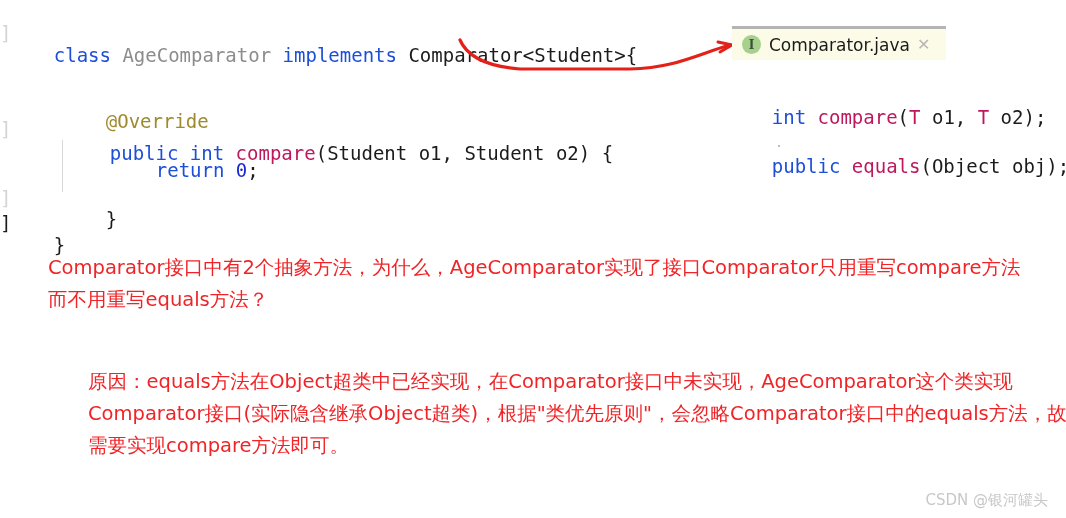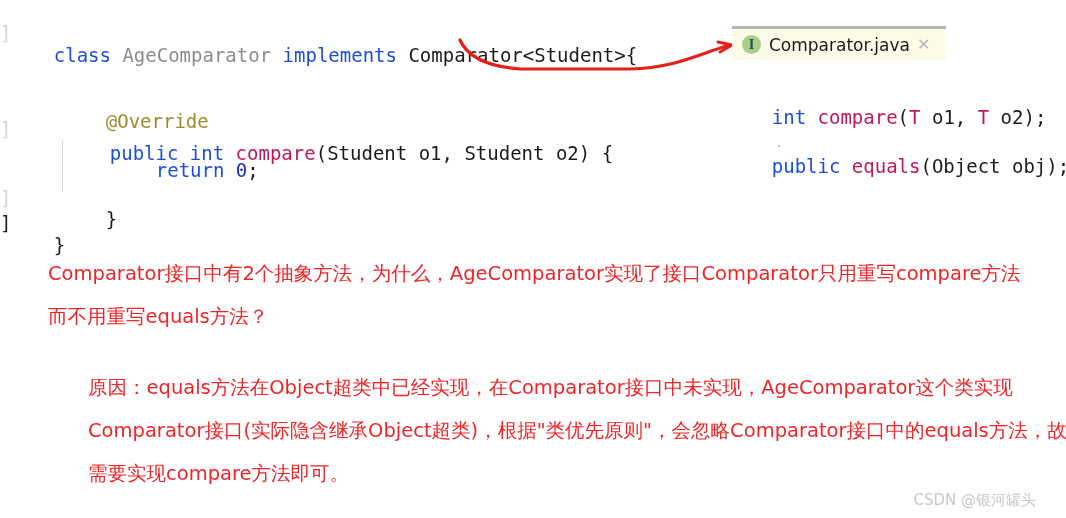--- a/index.html
+++ b/index.html
@@ -130,30 +130,30 @@
     height: 2px;
     background: #bdbdbd;
   }
 
   
   .red-para {
     position: absolute;
     color: #f02427;
     font-family: "DejaVu Sans", sans-serif;
     font-size: 19.5px;
-    line-height: 43px;
+    line-height: 32px;
     white-space: pre-wrap;
   }
   #para-question { left: 48px; top: 252px; width: 980px; }
   #para-reason   { left: 48px; top: 366px; width: 1000px; margin-left: 40px; }
 
   
   #watermark {
     position: absolute;
-    right: 30px;
+    right: 18px;
     bottom: 8px;
     font-family: "DejaVu Sans", sans-serif;
     font-size: 15px;
     color: #c8c8c8;
     white-space: nowrap;
   }
 </style>
 </head>
 <body>
 

